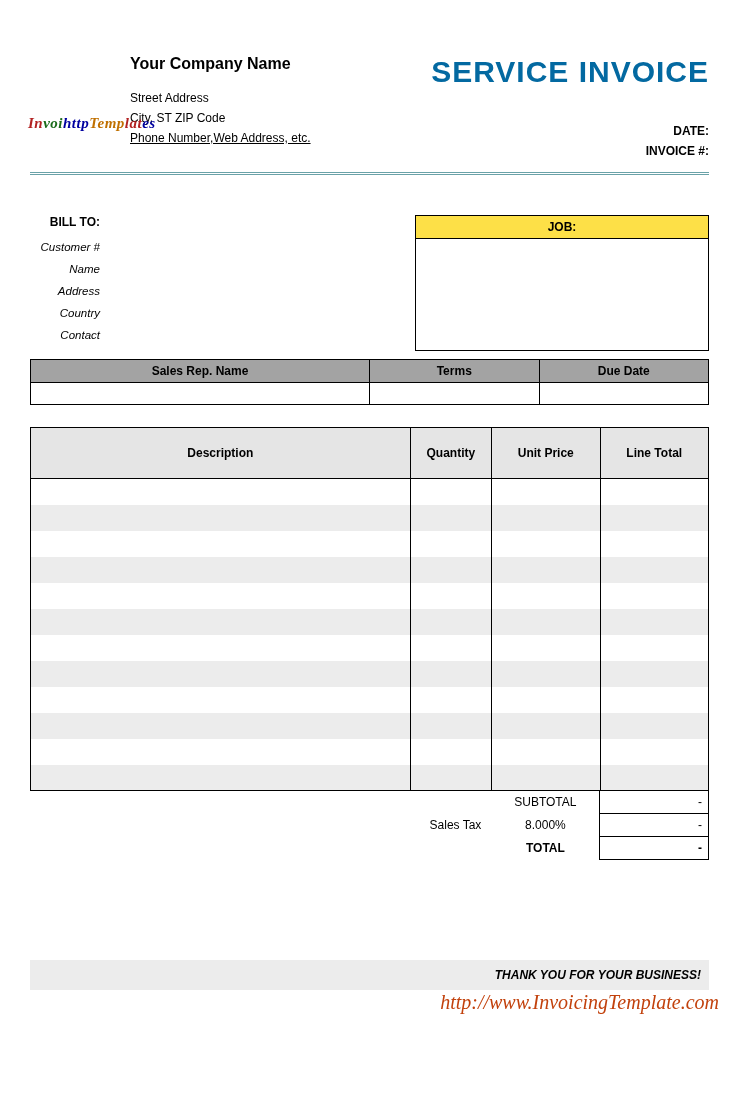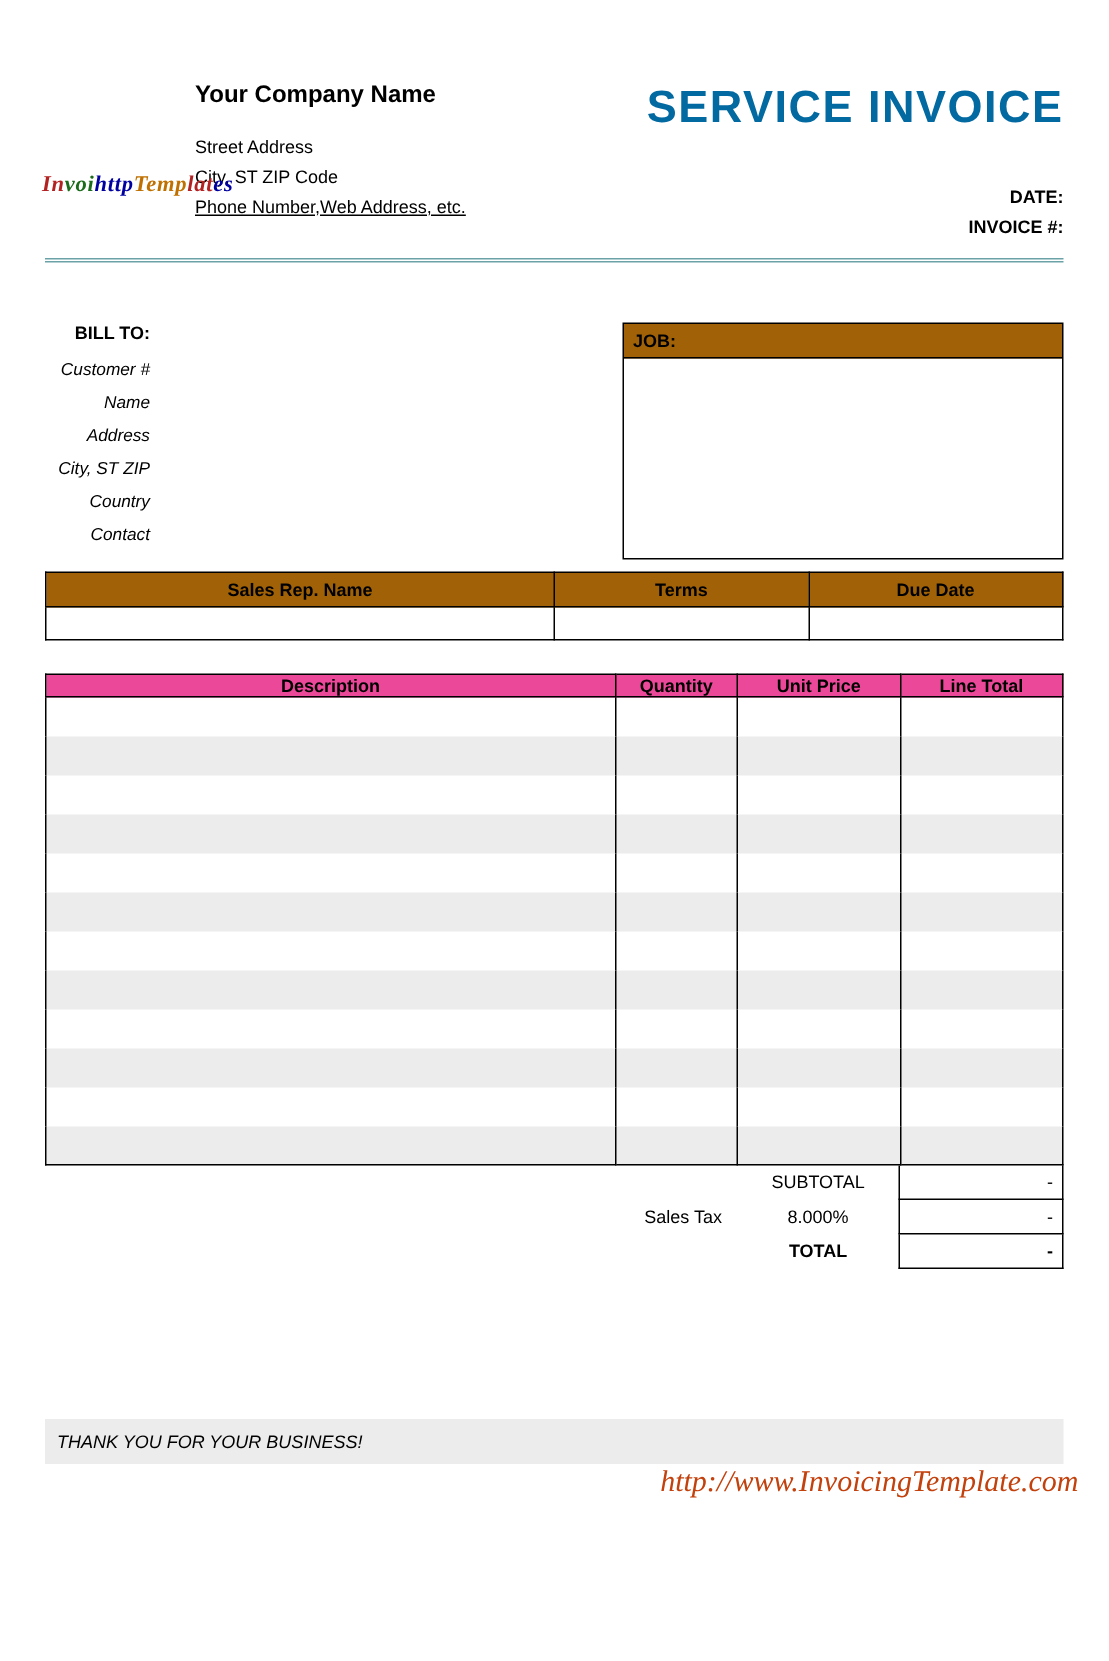--- a/index.html
+++ b/index.html
@@ -60,49 +60,50 @@
     width: 385px;
   }
   .billto-title { font-weight: bold; font-size: 12px; text-align: right; width: 70px; margin-bottom: 12px; }
   .billto-row { display: flex; margin-bottom: 10px; }
   .billto-label { width: 70px; text-align: right; font-style: italic; font-size: 11.5px; }
   .job-box {
     flex: 1;
     border: 1px solid #000;
   }
   .job-header {
-    background: #a16207;
+    background: #fde047;
     border-bottom: 1px solid #000;
     font-weight: bold;
     padding: 4px 6px;
     font-size: 12px;
+    text-align: center;
   }
   .meta-table, .items-table {
     width: 100%;
     border-collapse: collapse;
     table-layout: fixed;
   }
   .meta-table { margin-top: 8px; }
   .meta-table th {
-    background: #a16207;
+    background: #a3a3a3;
     border: 1px solid #000;
     padding: 4px;
     font-size: 12px;
     font-weight: bold;
     text-align: center;
   }
   .meta-table td {
     border: 1px solid #000;
     height: 22px;
   }
   .items-table { margin-top: 22px; }
   .items-table th {
-    background: #ec4899;
+    background: #e5e5e5;
     border: 1px solid #000;
-    padding: 0 4px;
+    padding: 18px 4px;
     font-size: 12px;
     font-weight: bold;
     text-align: center;
   }
   .items-table td {
     border-left: 1px solid #000;
     border-right: 1px solid #000;
     height: 26px;
     padding: 0 4px;
   }
@@ -125,24 +126,25 @@
     border-right: 1px solid #000;
     border-bottom: 1px solid #000;
     text-align: right;
     width: 108px;
   }
   .totals .val.first { border-top: 0; }
   .totals .bold { font-weight: bold; }
   .thanks {
     margin-top: 100px;
     background: #ececec;
-    text-align: left;
+    text-align: right;
     font-style: italic;
     padding: 8px;
     font-size: 12px;
+    font-weight: bold;
   }
   .watermark {
     position: absolute;
     right: 20px;
     bottom: 6px;
     color: #c2410c;
     font-style: italic;
     font-family: 'Times New Roman', serif;
     font-size: 20px;
   }
@@ -178,23 +180,20 @@
       <div class="billto-row">
           <div class="billto-label">Customer #</div>
         </div>
       <div class="billto-row">
           <div class="billto-label">Name</div>
         </div>
       <div class="billto-row">
           <div class="billto-label">Address</div>
         </div>
       <div class="billto-row">
-          <div class="billto-label">City, ST ZIP</div>
-        </div>
-      <div class="billto-row">
           <div class="billto-label">Country</div>
         </div>
       <div class="billto-row">
           <div class="billto-label">Contact</div>
         </div>
     </div>
     <div class="job-box">
       <div class="job-header">JOB:</div>
       <div></div>
     </div>

